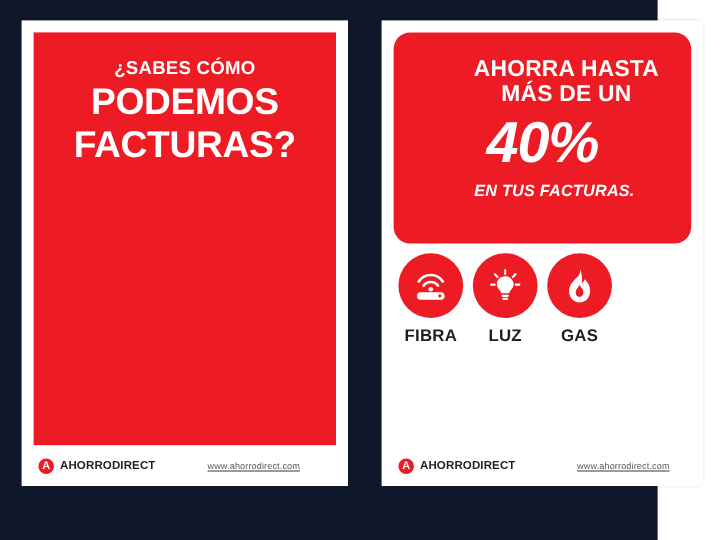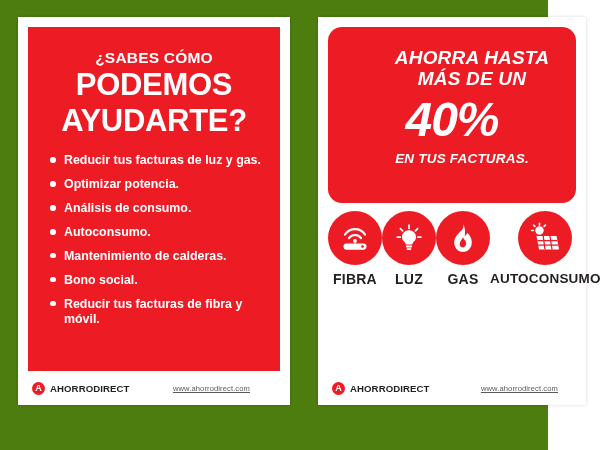--- a/index.html
+++ b/index.html
@@ -9,21 +9,21 @@
     width: 600px;
     height: 450px;
     overflow: hidden;
     font-family: "Liberation Sans", sans-serif;
   }
 
   .stage {
     position: relative;
     width: 548px;
     height: 450px;
-    background: #4d7c0f;
+    background: #0f172a;
   }
 
   
   .card {
     position: absolute;
     background: #ffffff;
     box-shadow: 0 0 3px rgba(0,0,0,0.16);
   }
 
   .card-left {
@@ -150,21 +150,20 @@
     background: #ed1c24;
     color: #ffffff;
     border-radius: 14px;
     text-align: center;
     box-sizing: border-box;
     padding-top: 20px;
   }
   .rr-line1 {
     font-size: 19px;
     font-weight: bold;
-    font-style: italic;
     line-height: 1.12;
     letter-spacing: 0.2px;
     padding-left: 40px;
   }
   .rr-pct {
     font-size: 48px;
     font-weight: bold;
     font-style: italic;
     line-height: 1;
     margin-top: 6px;
@@ -215,32 +214,23 @@
 <body>
 
 <div class="stage">
 
   <div class="card card-left">
     <div class="left-red">
 
       <div class="left-heading">
         <div class="lh-small">¿SABES CÓMO</div>
         <div class="lh-big">PODEMOS</div>
-        <div class="lh-big">AYUDARTE?</div>
-      </div>
-
-      <ul class="bullets">
-        <li>Reducir tus facturas de luz y gas.</li>
-        <li>Optimizar potencia.</li>
-        <li>Análisis de consumo.</li>
-        <li>Autoconsumo.</li>
-        <li>Mantenimiento de calderas.</li>
-        <li>Bono social.</li>
-        <li>Reducir tus facturas de fibra y  móvil.</li>
-      </ul>
+        <div class="lh-big">FACTURAS?</div>
+      </div>
+
 
     </div>
 
     <div class="footer footer-left">
       <div class="brand">
         <span class="brand-mark">A</span>
         <span class="brand-text"><b>AHORRO</b><span>DIRECT</span></span>
       </div>
       <div class="site-url">www.ahorrodirect.com</div>
     </div>
@@ -293,43 +283,20 @@
       <div class="icon-cell">
         <div class="icon-circle">
           <svg width="28" height="34" viewBox="0 0 28 34" aria-hidden="true">
             <path d="M14 2.5c1.8 5.2-2.2 7.3-4.8 10.2-2.4 2.7-4 5.2-4 8.6C5.2 27 9.1 31 14 31s8.8-4 8.8-9.7c0-4.6-2.4-7.3-4.4-9.6-.6 1.6-1.6 2.6-2.7 3.2.9-3.9.3-8.4-1.7-12.4z" fill="#ffffff"></path>
             <path d="M14 16.5c1.3 2.4 3.2 3.5 3.2 6.1 0 2.1-1.5 3.8-3.3 3.8s-3.2-1.6-3.2-3.7c0-2.3 1.9-3.6 3.3-6.2z" fill="#ed1c24"></path>
           </svg>
         </div>
         <div class="icon-label">GAS</div>
       </div>
 
-      <div class="icon-cell">
-        <div class="icon-circle">
-          <svg width="34" height="32" viewBox="0 0 34 32" aria-hidden="true">
-            <circle cx="11.5" cy="8.5" r="4.2" fill="#ffffff"></circle>
-            <g stroke="#ffffff" stroke-width="1.6" stroke-linecap="round">
-              <line x1="11.5" y1="1.4" x2="11.5" y2="3.2"></line>
-              <line x1="5.6" y1="3.1" x2="6.9" y2="4.4"></line>
-              <line x1="17.4" y1="3.1" x2="16.1" y2="4.4"></line>
-              <line x1="3.6" y1="8.5" x2="5.4" y2="8.5"></line>
-            </g>
-            <g fill="#ffffff">
-              <polygon points="8.5,14 28.5,14 31,27.5 11,27.5"></polygon>
-            </g>
-            <g stroke="#ed1c24" stroke-width="1.3">
-              <line x1="15.2" y1="14" x2="17" y2="27.5"></line>
-              <line x1="21.9" y1="14" x2="24" y2="27.5"></line>
-              <line x1="9.3" y1="18.6" x2="29.4" y2="18.6"></line>
-              <line x1="10.1" y1="23.1" x2="30.2" y2="23.1"></line>
-            </g>
-          </svg>
-        </div>
-        <div class="icon-label small">AUTOCONSUMO</div>
-      </div>
 
     </div>
 
     <div class="footer footer-right">
       <div class="brand">
         <span class="brand-mark">A</span>
         <span class="brand-text"><b>AHORRO</b><span>DIRECT</span></span>
       </div>
       <div class="site-url">www.ahorrodirect.com</div>
     </div>

